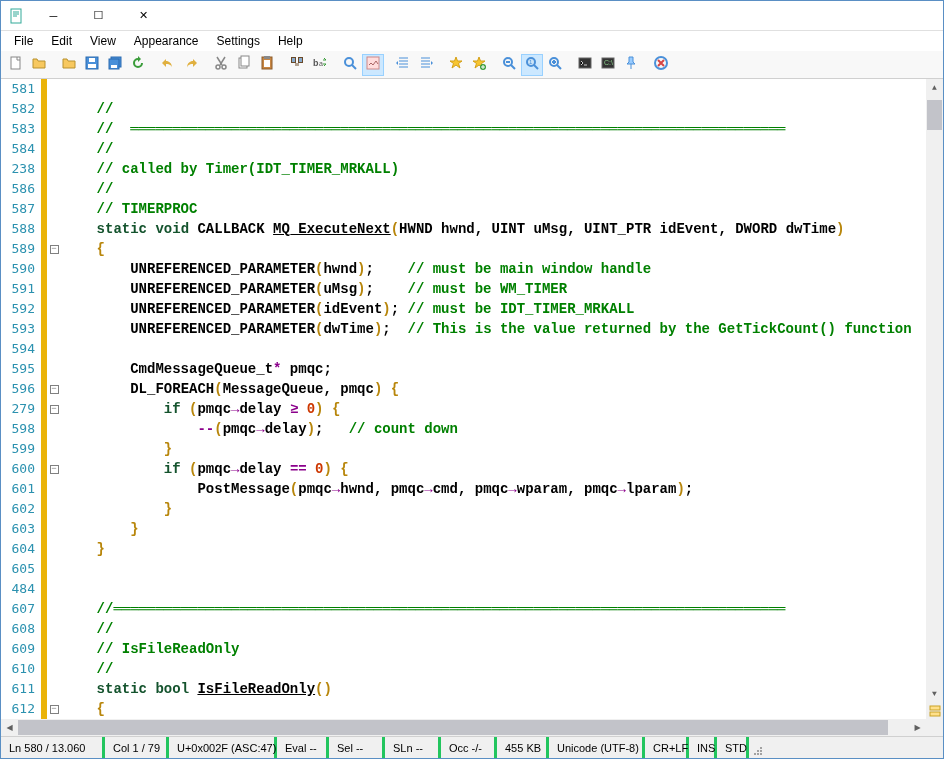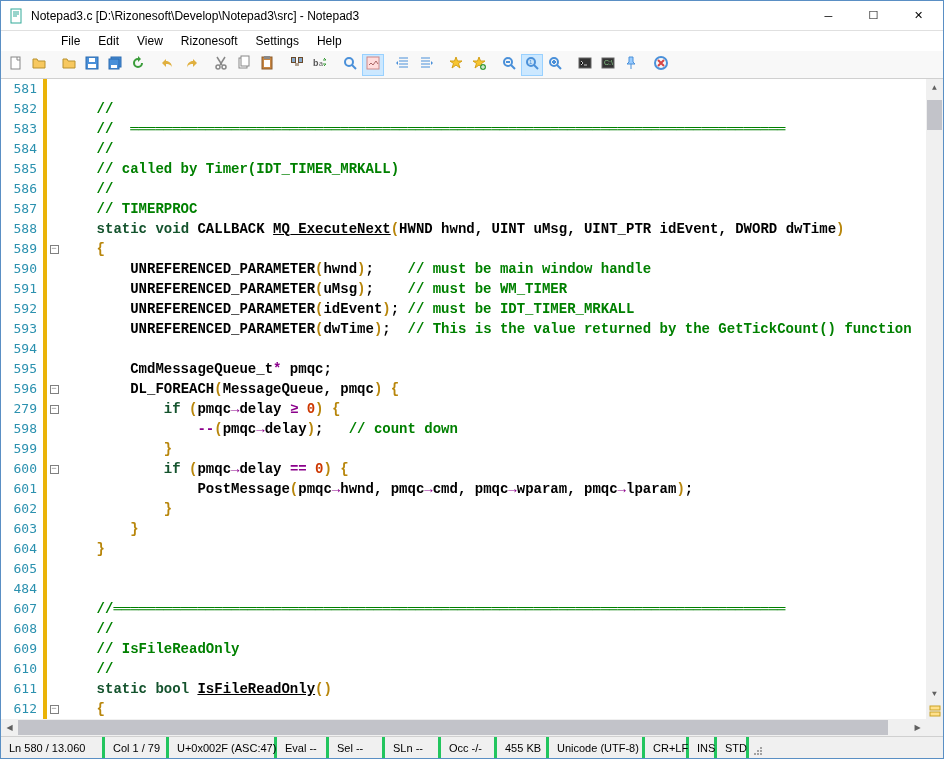--- a/index.html
+++ b/index.html
@@ -35,21 +35,20 @@
   font-family: "Segoe UI Symbol", sans-serif;
   font-size: 11px;
 }
 
 .menubar {
   height: 20px;
   display: flex;
   align-items: center;
   padding: 0 4px;
   font-size: 12px;
-  margin-left: 47px;
 }
 .menu-item { padding: 2px 9px; }
 
 .toolbar {
   height: 28px;
   display: flex;
   align-items: center;
   gap: 1px;
   padding: 2px 4px;
   border-bottom: 1px solid #d0d0d0;
@@ -74,21 +73,21 @@
 }
 .gutter {
   width: 46px;
   background: #fff;
   color: #2b91af;
   text-align: right;
   padding-right: 6px;
   font-family: Consolas, monospace;
   font-size: 13px;
   line-height: 20px;
-  border-right: 4px solid #eab308;
+  border-right: 6px solid #eab308;
 }
 .fold-col {
   width: 14px;
   background: #fff;
   line-height: 20px;
   font-size: 9px;
   text-align: center;
   color: #808080;
 }
 .fold-box {
@@ -179,33 +178,32 @@
 </head>
 <body>
 
 <div class="titlebar">
   <span class="titlebar-icon">
     <svg width="16" height="16" viewBox="0 0 16 16">
         <rect x="2" y="1" width="10" height="14" fill="#fff" stroke="#3a9" stroke-width="1"></rect>
         <path d="M4 4h6M4 6h6M4 8h4" stroke="#3a9" stroke-width="1"></path>
       </svg>
   </span>
-  <span class="titlebar-title">Notepad3.c [D:\Rizonesoft\Develop\Notepad3\src] - Notepad3</span>
   <div class="titlebar-btns">
     <div class="titlebar-btn">─</div>
     <div class="titlebar-btn">☐</div>
     <div class="titlebar-btn close">✕</div>
   </div>
 </div>
 
 <div class="menubar">
   <div class="menu-item">File</div>
   <div class="menu-item">Edit</div>
   <div class="menu-item">View</div>
-  <div class="menu-item">Rizonesoft</div>
+  <div class="menu-item">Appearance</div>
   <div class="menu-item">Settings</div>
   <div class="menu-item">Help</div>
 </div>
 
 <div class="toolbar" id="toolbar">
     <div class="tb-btn">
       <span><svg width="16" height="16" viewBox="0 0 16 16">
           <rect x="3" y="2" width="9" height="12" fill="#fff" stroke="#888"></rect>
           <path d="M9 2v3h3" fill="none" stroke="#888"></path>
         </svg></span>
@@ -374,21 +372,21 @@
         </svg></span>
     </div>
   </div>
 
 <div class="editor">
   <div class="gutter" id="gutter">
       <div class="ln">581</div>
       <div class="ln">582</div>
       <div class="ln">583</div>
       <div class="ln">584</div>
-      <div class="ln">585</div>
+      <div class="ln">238</div>
       <div class="ln">586</div>
       <div class="ln">587</div>
       <div class="ln">588</div>
       <div class="ln">589</div>
       <div class="ln">590</div>
       <div class="ln">591</div>
       <div class="ln">592</div>
       <div class="ln">593</div>
       <div class="ln">594</div>
       <div class="ln">595</div>

